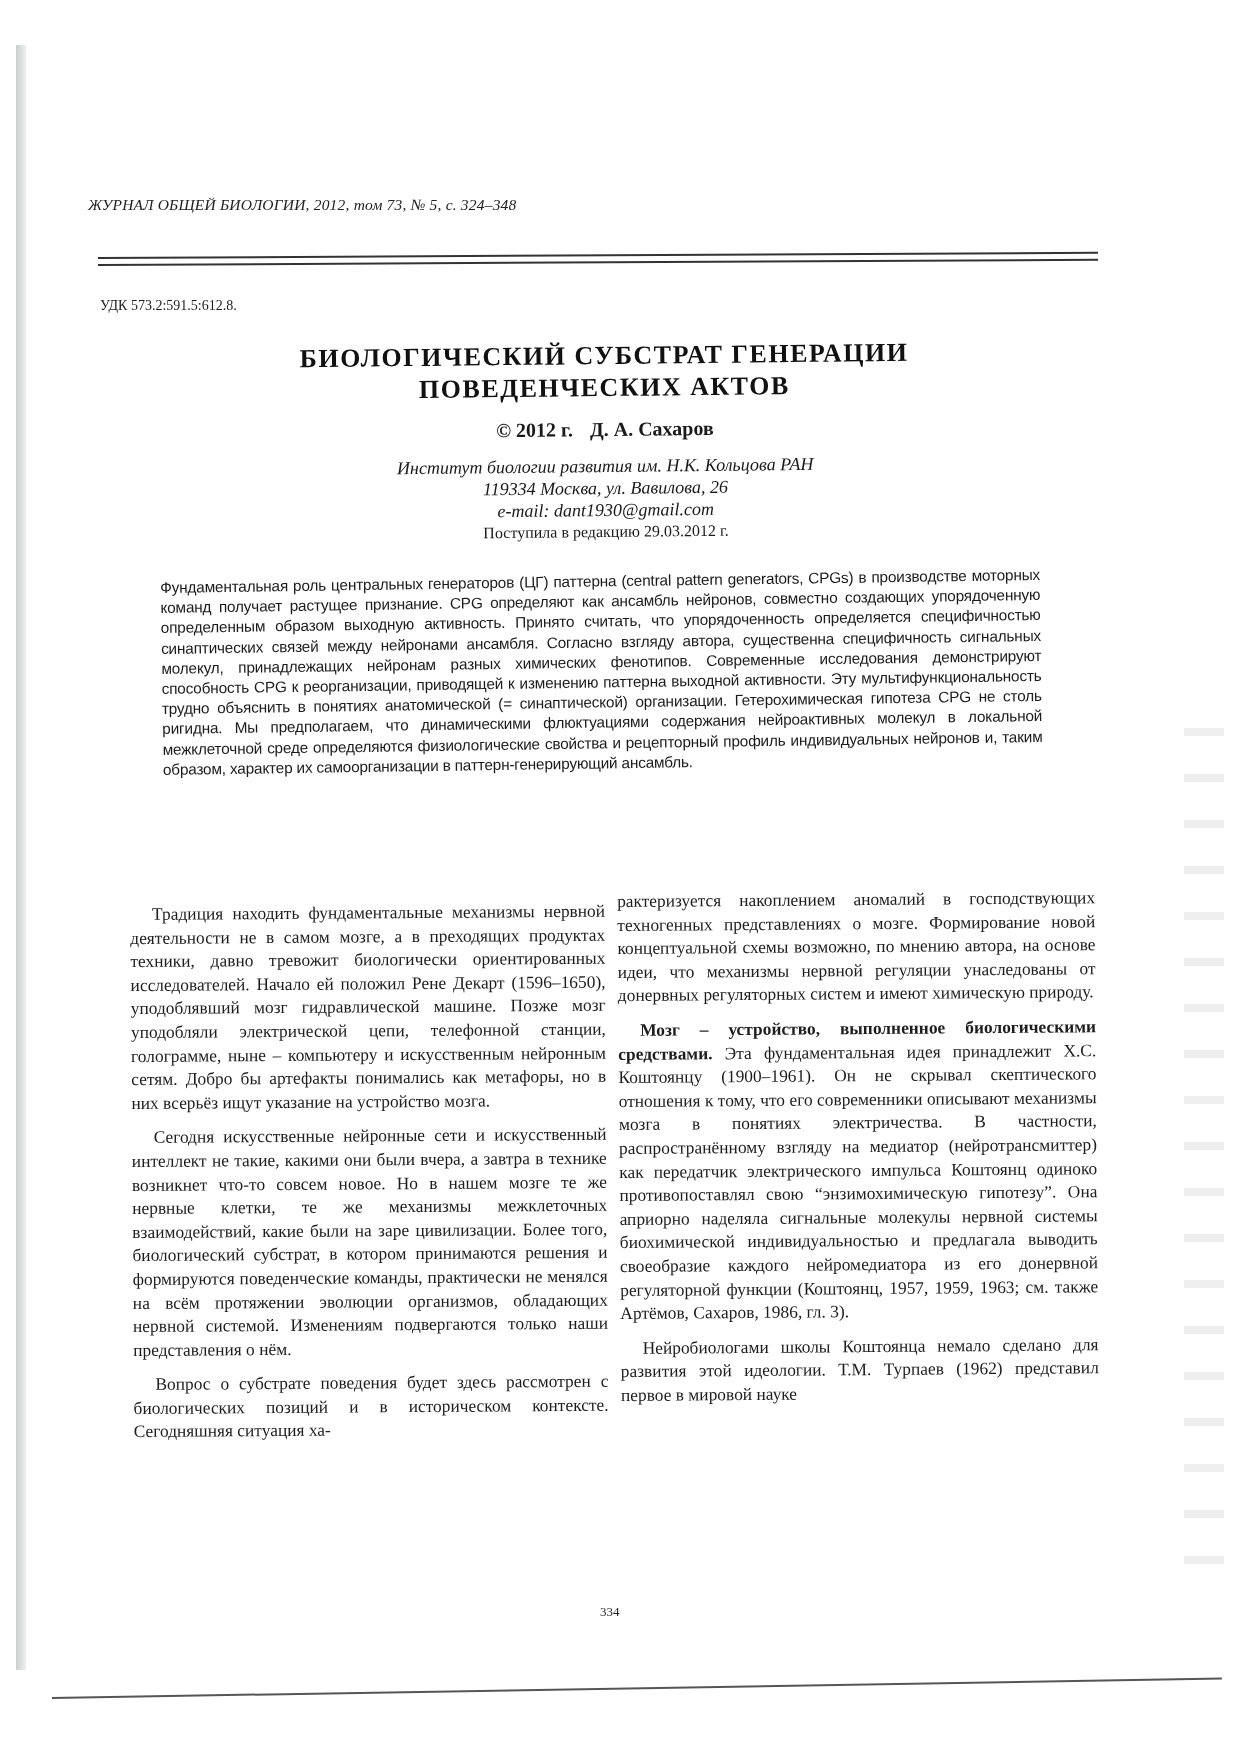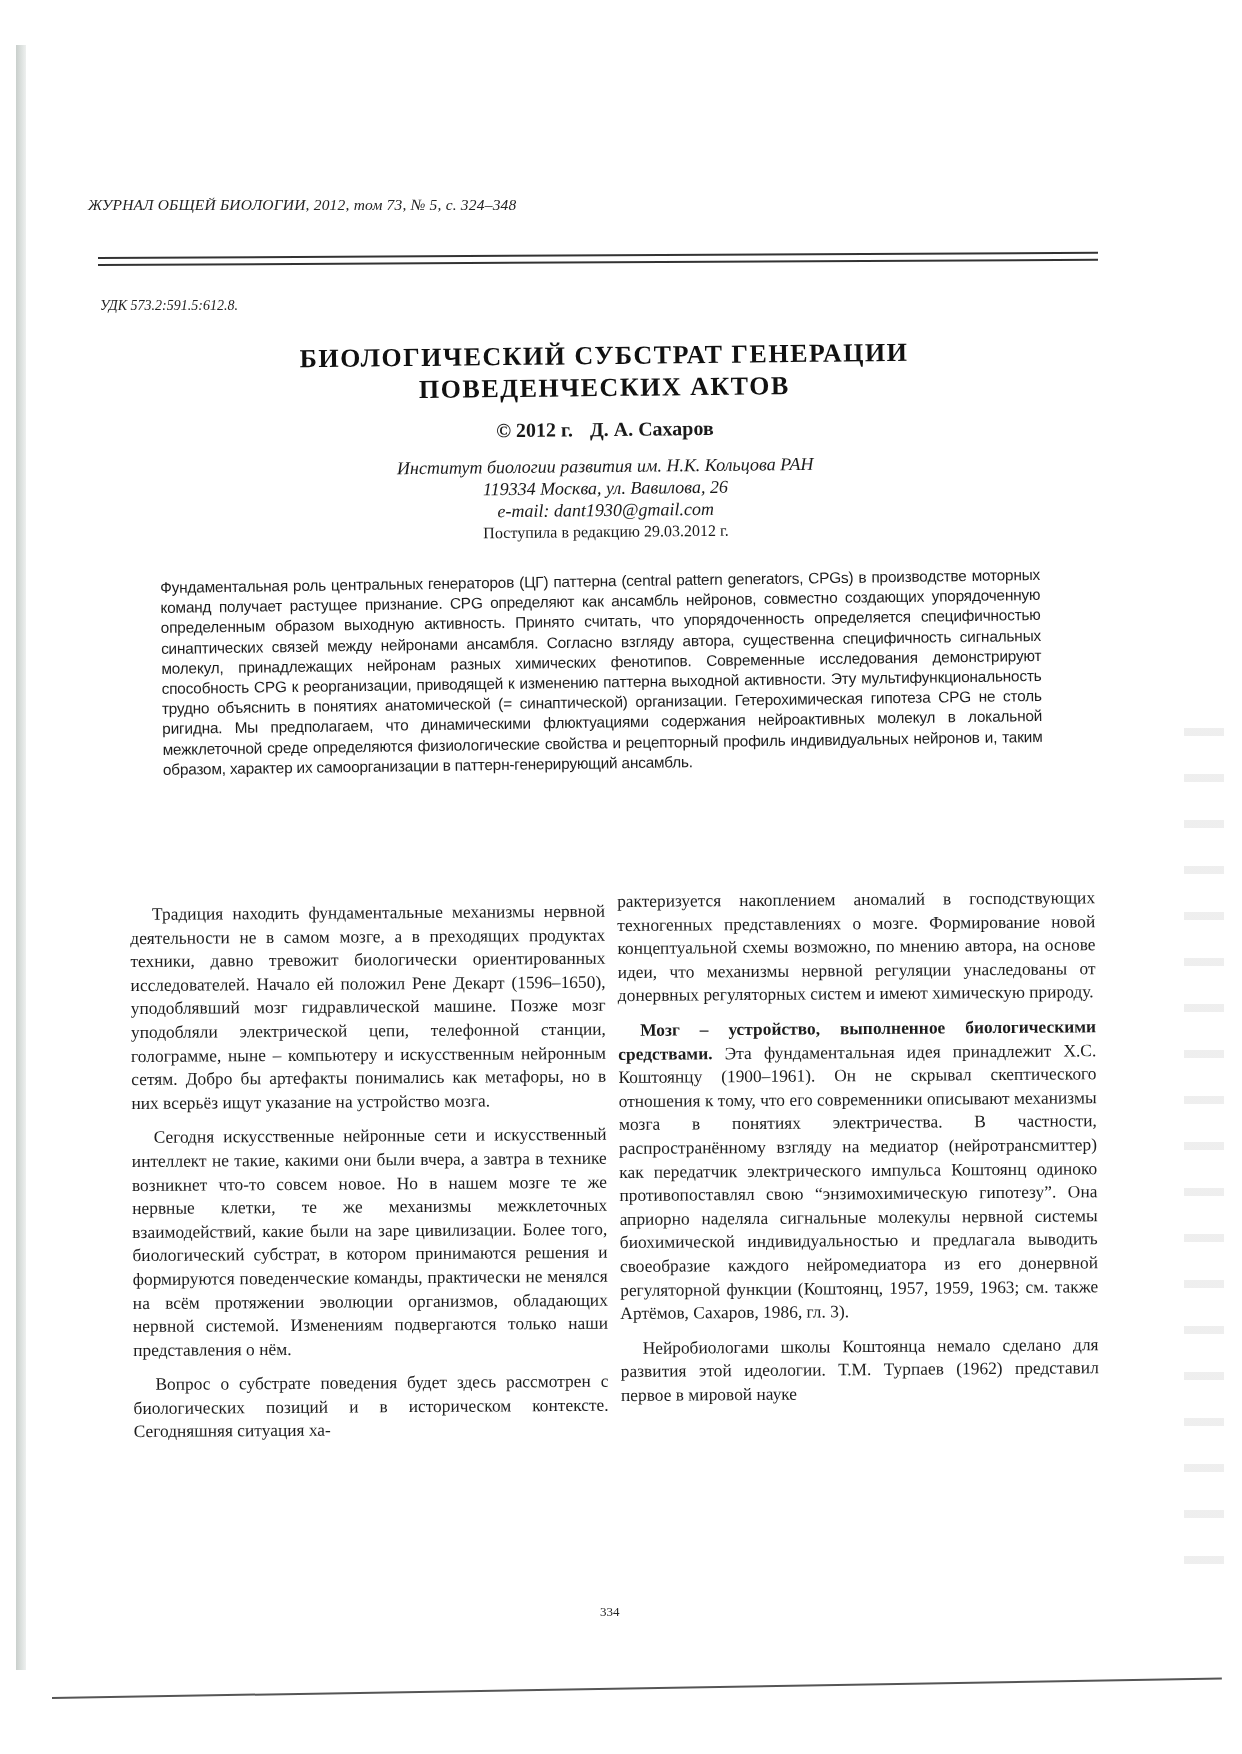--- a/index.html
+++ b/index.html
@@ -21,21 +21,21 @@
     font-style: italic; font-size: 15.5px; letter-spacing: 0.2px; color: #222;
   }
   .head-rule {
     position: absolute; left: 98px; width: 1000px; height: 2px; background: #333;
     transform-origin: left center;
   }
   .head-rule.r1 { top: 257px; transform: rotate(-0.3deg); }
   .head-rule.r2 { top: 264px; height: 1.5px; transform: rotate(-0.3deg); }
   .udc {
     position: absolute; left: 100px; top: 298px;
-    font-style: italic; font-size: 14px; color: #222;
+    font-size: 14px; color: #222;
   }
   .title-block {
     position: absolute; left: 240px; top: 340px; width: 730px; text-align: center;
     transform: rotate(-0.6deg);
   }
   .title {
     font-weight: bold; font-size: 26px; line-height: 32px; letter-spacing: 1.5px; color: #111;
     margin: 0;
   }
   .authorline { font-weight: bold; font-size: 20px; margin-top: 14px; }

